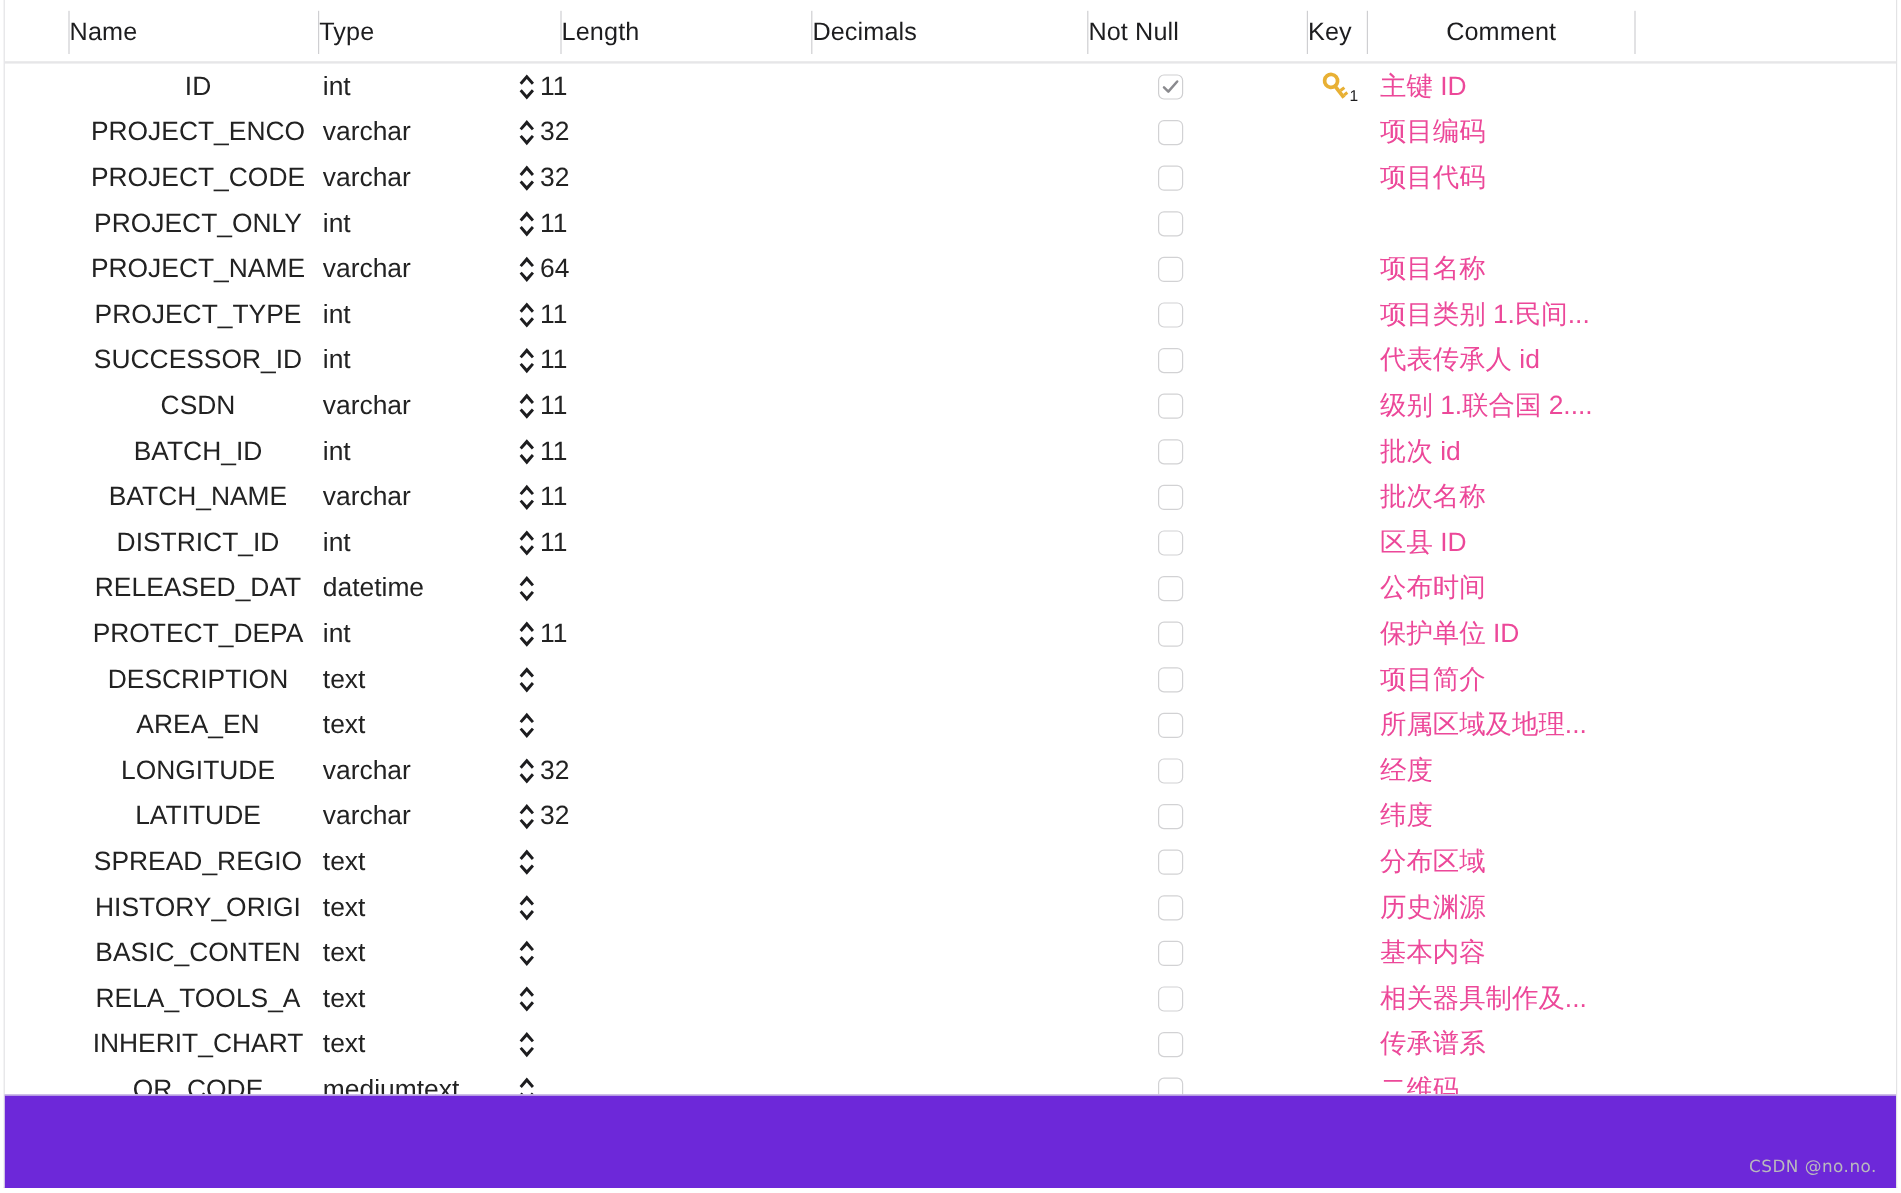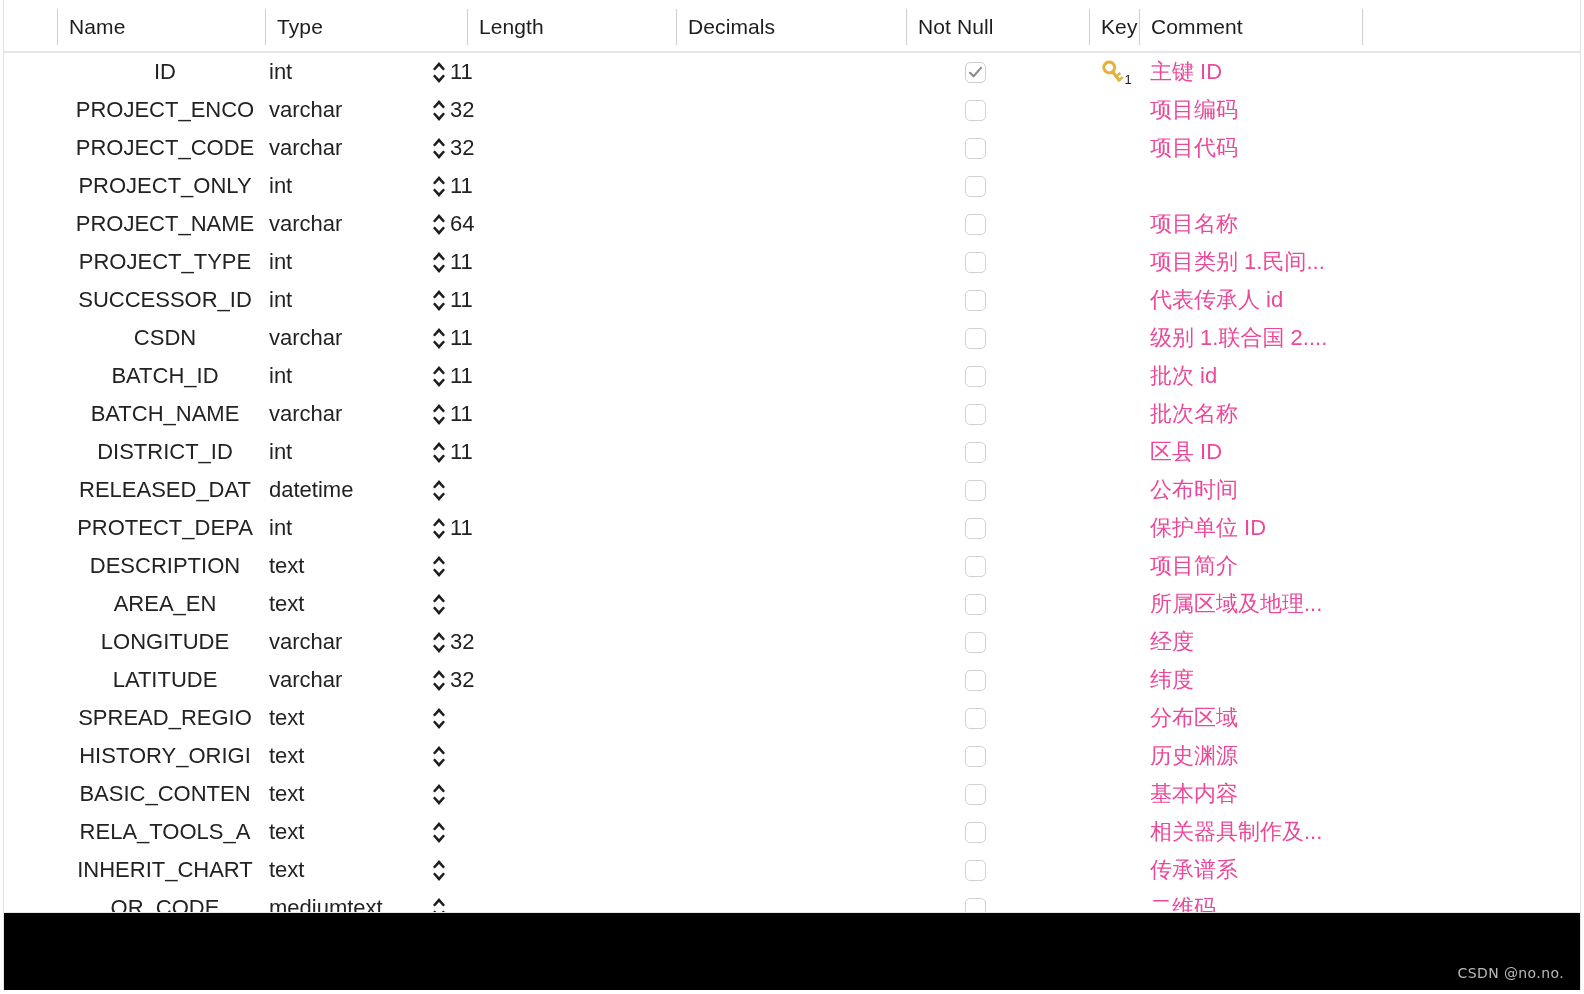--- a/index.html
+++ b/index.html
@@ -32,21 +32,20 @@
   .grid-header {
     position: relative;
     height: 53px;
     border-bottom: 2px solid #e6e6e8;
     box-sizing: border-box;
   }
   .hcell {
     position: absolute;
     top: 9px;
     height: 36px;
-    padding-left: 11px;
     border-left: 1px solid #cfcfd2;
     box-sizing: border-box;
     font-size: 21px;
     line-height: 36px;
     color: #1d1d1f;
     white-space: nowrap;
     letter-spacing: 0.1px;
   }
   .hcell.tail { padding-left: 0; }
 
@@ -124,21 +123,21 @@
   }
 
   
   .grid-footer {
     position: absolute;
     left: 0;
     right: 0;
     top: 912px;
     height: 77px;
     border-top: 1px solid #e6e6e8;
-    background: #000000;
+    background: #6d28d9;
   }
   .watermark {
     position: absolute;
     right: 16px;
     top: 52px;
     font-size: 14px;
     color: #b9b9bd;
     letter-spacing: 0.4px;
     font-family: "DejaVu Sans", sans-serif;
   }
@@ -148,21 +147,21 @@
 
 <div class="panel">
 
   <div class="grid-header" id="grid-header">
       <div class="hcell" style="left: 53px; width: 205px;">Name</div>
       <div class="hcell" style="left: 463px; width: 209px;">Length</div>
       <div class="hcell" style="left: 261px; width: 202px;">Type</div>
       <div class="hcell" style="left: 672px; width: 208px;">Decimals</div>
       <div class="hcell" style="left: 880px; width: 205px; margin-left: 22px;">Not Null</div>
       <div class="hcell" style="left: 1085px; width: 50px;">Key</div>
-      <div class="hcell" style="left: 1135px; width: 223px;">Comment</div>
+      <div class="hcell" style="left: 1135px; width: 223px; text-align: center;">Comment</div>
       <div class="hcell tail" style="left: 1358px; width: 220px;"></div>
     </div>
 
   <div class="grid-body" id="grid-body">
       <div class="row">
         <div class="cell c-name">ID</div>
         <div class="cell c-type">int</div>
         <div class="cell c-step">
           <span class="stepper">
             <svg width="22" height="23" viewBox="0 0 22 23">

